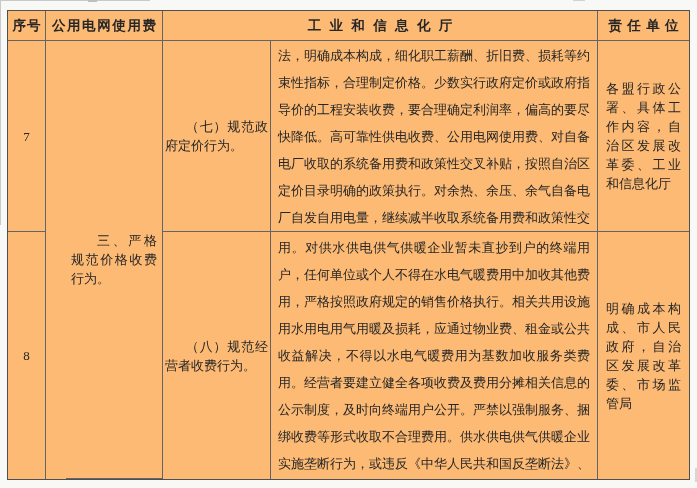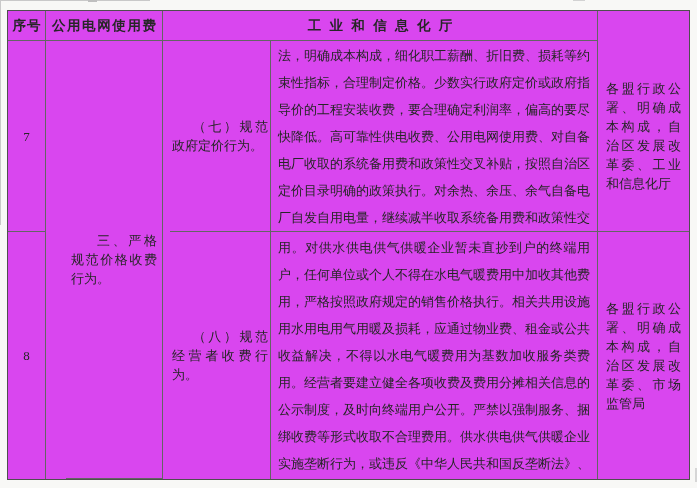--- a/index.html
+++ b/index.html
@@ -20,21 +20,21 @@
   .a-left{left:0;top:0;width:1px;height:225px;}
   .a-tick1{left:88px;top:0;width:9px;height:2px;background:#bfbfbf;}
   .a-tick2{left:573px;top:0;width:12px;height:1px;background:#d2d2d2;}
   .a-br{right:0;bottom:6px;width:2px;height:14px;background:#d6d6d6;}
 
   .tbl{
     position:absolute;left:7px;top:10px;
     width:683px;height:470px;
     box-sizing:border-box;
     border:1px solid #4f4f4f;
-    background:#d946ef;
+    background:#fdba74;
     display:grid;
     grid-template-columns:38px 117px 108px 327px 1fr;
     grid-template-rows:30px 191px 1fr;
   }
   .cell{
     box-sizing:border-box;
     display:flex;align-items:center;
     overflow:hidden;
     border-right:1px solid #646464;
     border-bottom:1px solid #646464;
@@ -52,21 +52,21 @@
 
   .num{justify-content:center;}
 
   .cell p{
     margin:0;width:100%;
     text-align:justify;
     text-justify:inter-ideograph;
   }
   .task-cell{grid-column:2;grid-row:2/4;padding:0 5px;margin-left:20px;}
   .task-cell p{text-indent:2em;}
-  .subtask-cell{padding:0 2px;margin-left:7px;}
+  .subtask-cell{padding:0 2px;}
   .subtask-cell p{text-indent:1.6em;}
   .content-cell{padding:0 7px;}
   .content-cell p{text-indent:2em;line-height:27px;}
   .resp-cell{padding:0 8px;}
   .resp-cell p{text-align:justify;}
 </style>
 </head>
 <body>
 
 <div class="page">
@@ -81,45 +81,48 @@
 
     <div class="cell head">
       <span class="ls-s">序号</span>
     </div>
     <div class="cell head">
       <span class="ls-m">公用电网使用费</span>
     </div>
     <div class="cell head" style="grid-column:3/5;">
       <span class="ls-w">工业和信息化厅</span>
     </div>
+    <div class="cell head last-col">
+      <span class="ls-z">责任单位</span>
+    </div>
 
     <div class="cell task-cell">
       <p>三、严格规范价格收费行为。</p>
     </div>
 
     <div class="cell num" style="grid-column:1;grid-row:2;">
       <span>7</span>
     </div>
     <div class="cell subtask-cell" style="grid-column:3;grid-row:2;">
       <p>（七）规范政府定价行为。</p>
     </div>
     <div class="cell content-cell" style="grid-column:4;grid-row:2;">
       <p>制定完善城镇供水供电供气供暖成本监审和定价办法，明确成本构成，细化职工薪酬、折旧费、损耗等约束性指标，合理制定价格。少数实行政府定价或政府指导价的工程安装收费，要合理确定利润率，偏高的要尽快降低。高可靠性供电收费、公用电网使用费、对自备电厂收取的系统备用费和政策性交叉补贴，按照自治区定价目录明确的政策执行。对余热、余压、余气自备电厂自发自用电量，继续减半收取系统备用费和政策性交叉补贴。加强成本和价格信息公开，保障用户知情权。</p>
     </div>
     <div class="cell resp-cell last-col" style="grid-column:5;grid-row:2;">
-      <p>各盟行政公署、明确成本构成，自治区发展改革委、工业和信息化厅</p>
+      <p>各盟行政公署、具体工作内容，自治区发展改革委、工业和信息化厅</p>
     </div>
 
     <div class="cell num last-row" style="grid-column:1;grid-row:3;">
       <span>8</span>
     </div>
     <div class="cell subtask-cell last-row" style="grid-column:3;grid-row:3;">
       <p>（八）规范经营者收费行为。</p>
     </div>
     <div class="cell content-cell last-row" style="grid-column:4;grid-row:3;">
       <p>供水供电供气供暖企业应抄表到户、服务到户，严格按照政府规定的销售价格向终端用户收取水电气暖费用。对供水供电供气供暖企业暂未直抄到户的终端用户，任何单位或个人不得在水电气暖费用中加收其他费用，严格按照政府规定的销售价格执行。相关共用设施用水用电用气用暖及损耗，应通过物业费、租金或公共收益解决，不得以水电气暖费用为基数加收服务类费用。经营者要建立健全各项收费及费用分摊相关信息的公示制度，及时向终端用户公开。严禁以强制服务、捆绑收费等形式收取不合理费用。供水供电供气供暖企业实施垄断行为，或违反《中华人民共和国反垄断法》、妨碍市场公平竞争、损害其他市场主体和消费者利益的行为，要按照相关法律法规予以处罚。</p>
     </div>
     <div class="cell resp-cell last-col last-row" style="grid-column:5;grid-row:3;">
-      <p>各盟行政公署、明确成本构成，自治区发展改革委、市场监管局</p>
+      <p>明确成本构成、市人民政府，自治区发展改革委、市场监管局</p>
     </div>
 
   </div>
 </div>
 
 </body></html>

